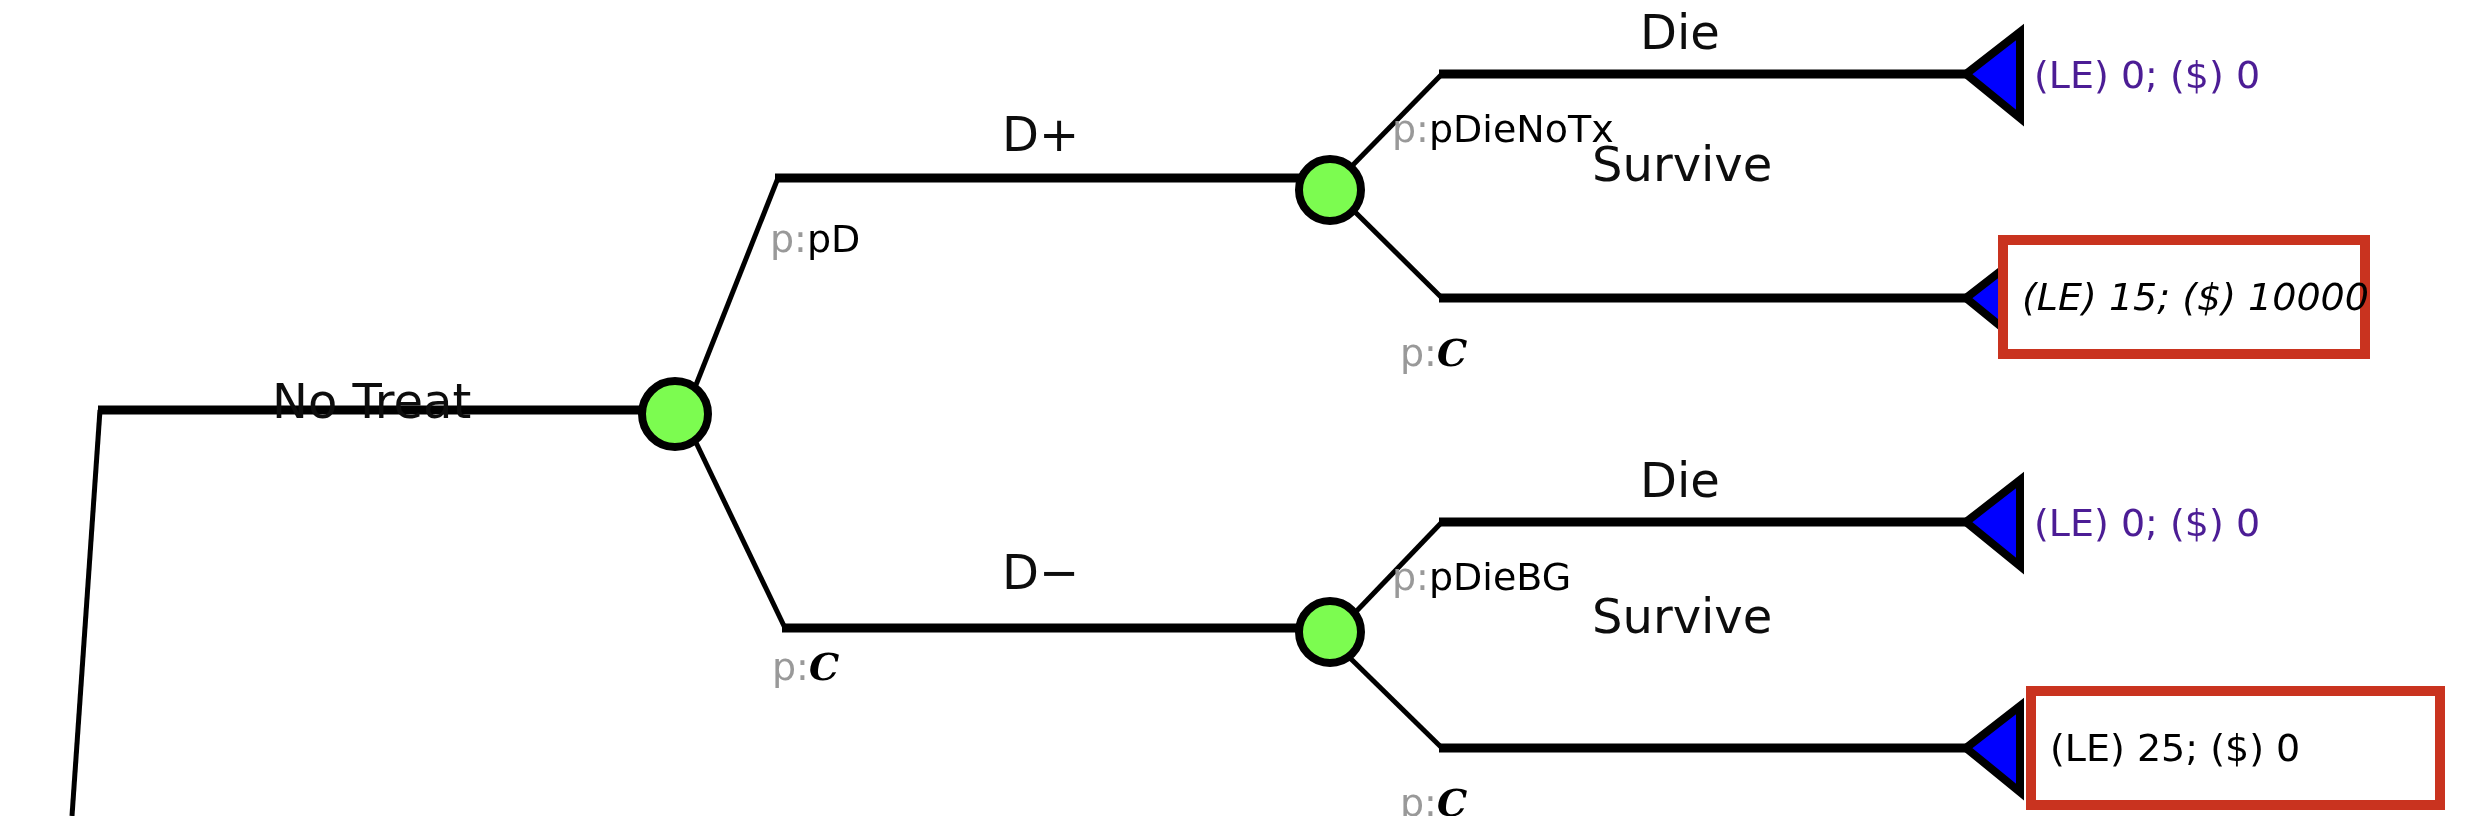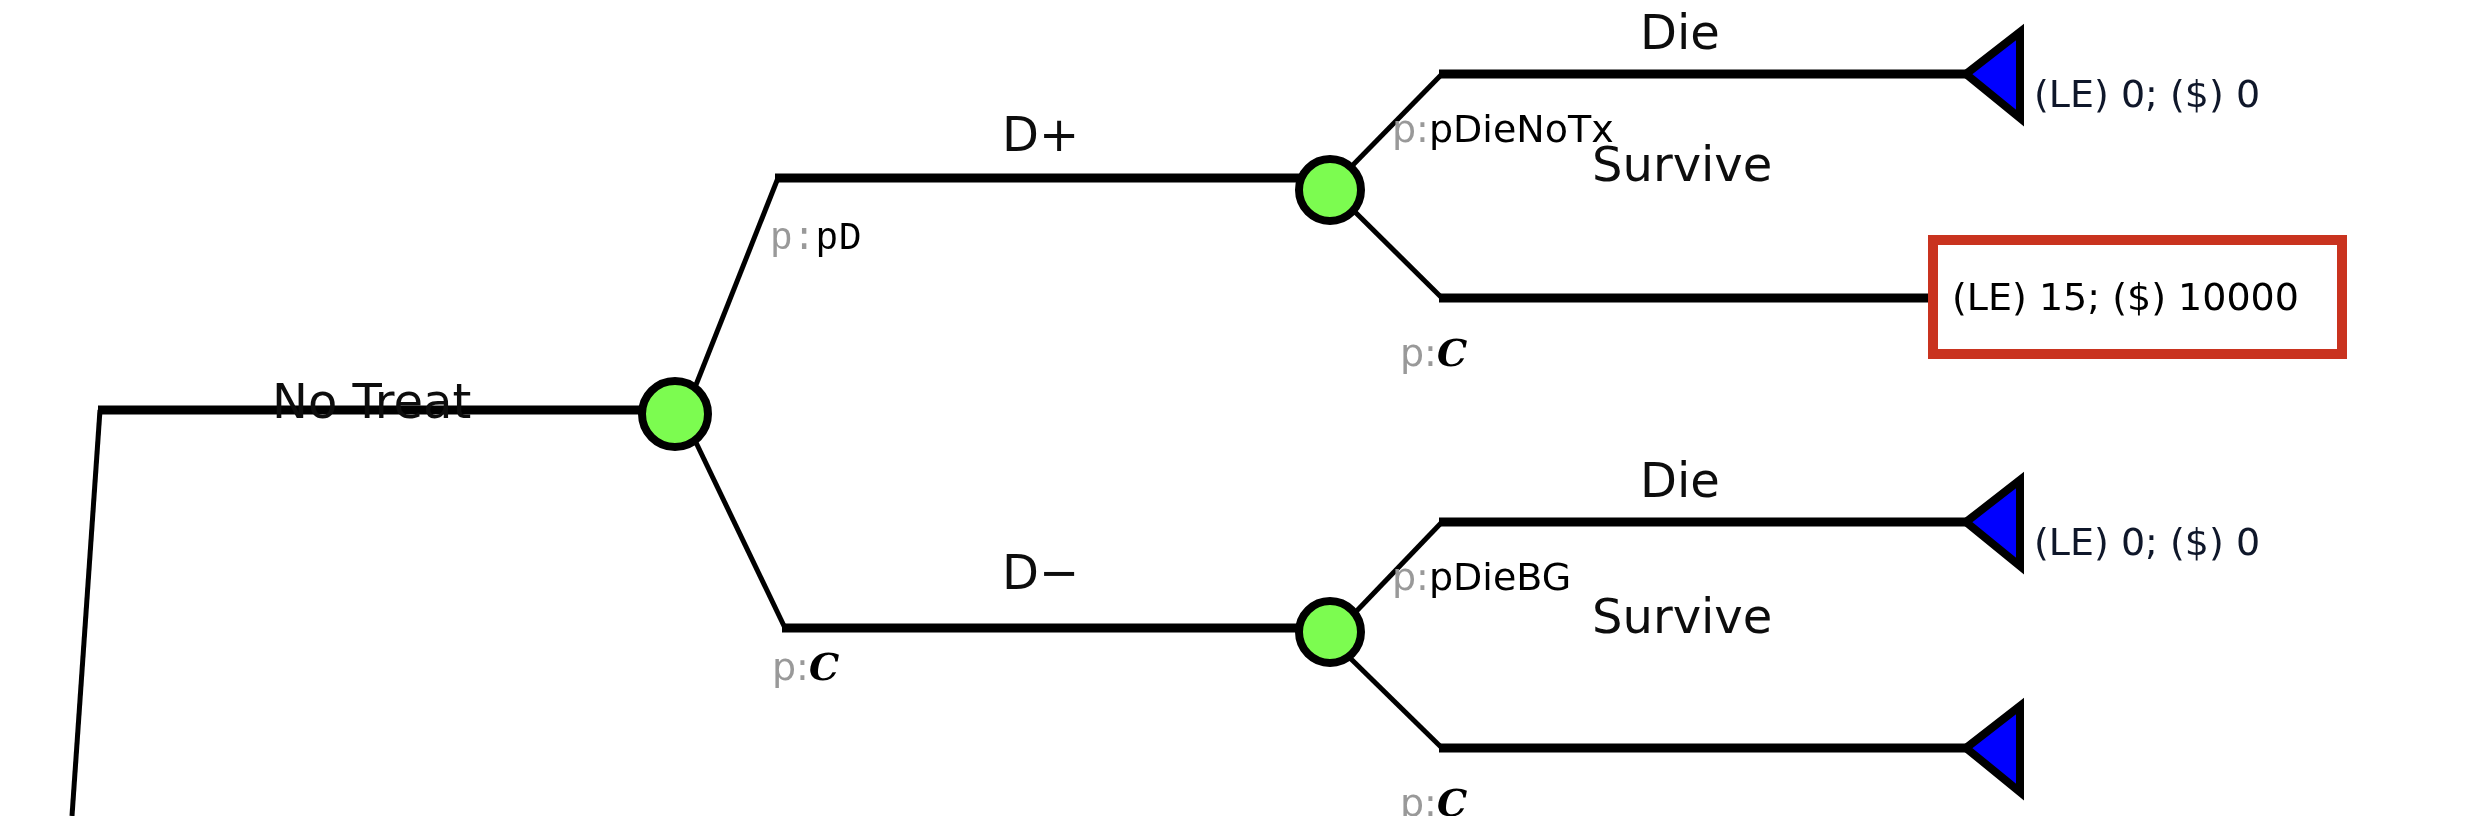--- a/index.html
+++ b/index.html
@@ -43,22 +43,21 @@
   .prob-label .var {
     color: #000000;
   }
   .prob-label .var.italic {
     font-style: italic;
     font-family: "DejaVu Serif", serif;
     font-weight: 700;
   }
   .payoff {
     font-size: 38px;
-    color: #0f172a;
-    margin-top: 19px;
+    color: #4c1d95;
   }
   .hl-box {
     position: absolute;
     box-sizing: border-box;
     background: #ffffff;
     border: 10px solid #c9331f;
   }
   .hl-box .payoff-inner {
     position: absolute;
     left: 14px;
@@ -116,47 +115,50 @@
 
     <polygon points="1966,74 2020,32 2020,118" fill="#0000ff" stroke="#000000" stroke-width="8" stroke-linejoin="miter"></polygon>
     <polygon points="1966,298 2020,256 2020,342" fill="#0000ff" stroke="#000000" stroke-width="8" stroke-linejoin="miter"></polygon>
     <polygon points="1966,522 2020,480 2020,566" fill="#0000ff" stroke="#000000" stroke-width="8" stroke-linejoin="miter"></polygon>
     <polygon points="1966,748 2020,706 2020,792" fill="#0000ff" stroke="#000000" stroke-width="8" stroke-linejoin="miter"></polygon>
   </svg>
 
   <div class="lbl branch-label" style="left:272px; top:340px;margin-top:37px;">No Treat</div>
 
   <div class="lbl branch-label" style="left:1002px; top:110px;">D+</div>
-  <div class="lbl prob-label" style="left:770px; top:220px;font-family:Liberation Mono, monospace;">
+  <div class="lbl prob-label" style="left:770px; top:220px;">
     <span class="pfx">p:</span><span class="var">pD</span>
   </div>
 
   <div class="lbl branch-label" style="left:1002px; top:548px;">D−</div>
   <div class="lbl prob-label" style="left:772px; top:648px;">
     <span class="pfx">p:</span><span class="var italic">C</span>
   </div>
 
   <div class="lbl branch-label" style="left:1640px; top:8px;">Die</div>
   <div class="lbl prob-label" style="left:1392px; top:110px;text-align:center;">
     <span class="pfx">p:</span><span class="var">pDieNoTx</span>
   </div>
   <div class="lbl payoff" style="left:2034px; top:56px;">(LE) 0; ($) 0</div>
 
   <div class="lbl branch-label" style="left:1592px; top:140px;">Survive</div>
   <div class="lbl prob-label" style="left:1400px; top:334px;">
     <span class="pfx">p:</span><span class="var italic">C</span>
   </div>
-  <div class="hl-box" style="left:1928px; top:235px; width:419px; height:124px;">
+  <div class="hl-box" style="left:1998px; top:235px; width:372px; height:124px;font-style:italic;">
     <span class="payoff-inner">(LE) 15; ($) 10000</span>
   </div>
 
   <div class="lbl branch-label" style="left:1640px; top:456px;">Die</div>
   <div class="lbl prob-label" style="left:1392px; top:558px;text-align:center;">
     <span class="pfx">p:</span><span class="var">pDieBG</span>
   </div>
   <div class="lbl payoff" style="left:2034px; top:504px;">(LE) 0; ($) 0</div>
 
   <div class="lbl branch-label" style="left:1592px; top:592px;">Survive</div>
   <div class="lbl prob-label" style="left:1400px; top:784px;">
     <span class="pfx">p:</span><span class="var italic">C</span>
   </div>
+  <div class="hl-box" style="left:2026px; top:686px; width:419px; height:124px;">
+    <span class="payoff-inner">(LE) 25; ($) 0</span>
+  </div>
 
 </div>
 
 </body></html>

